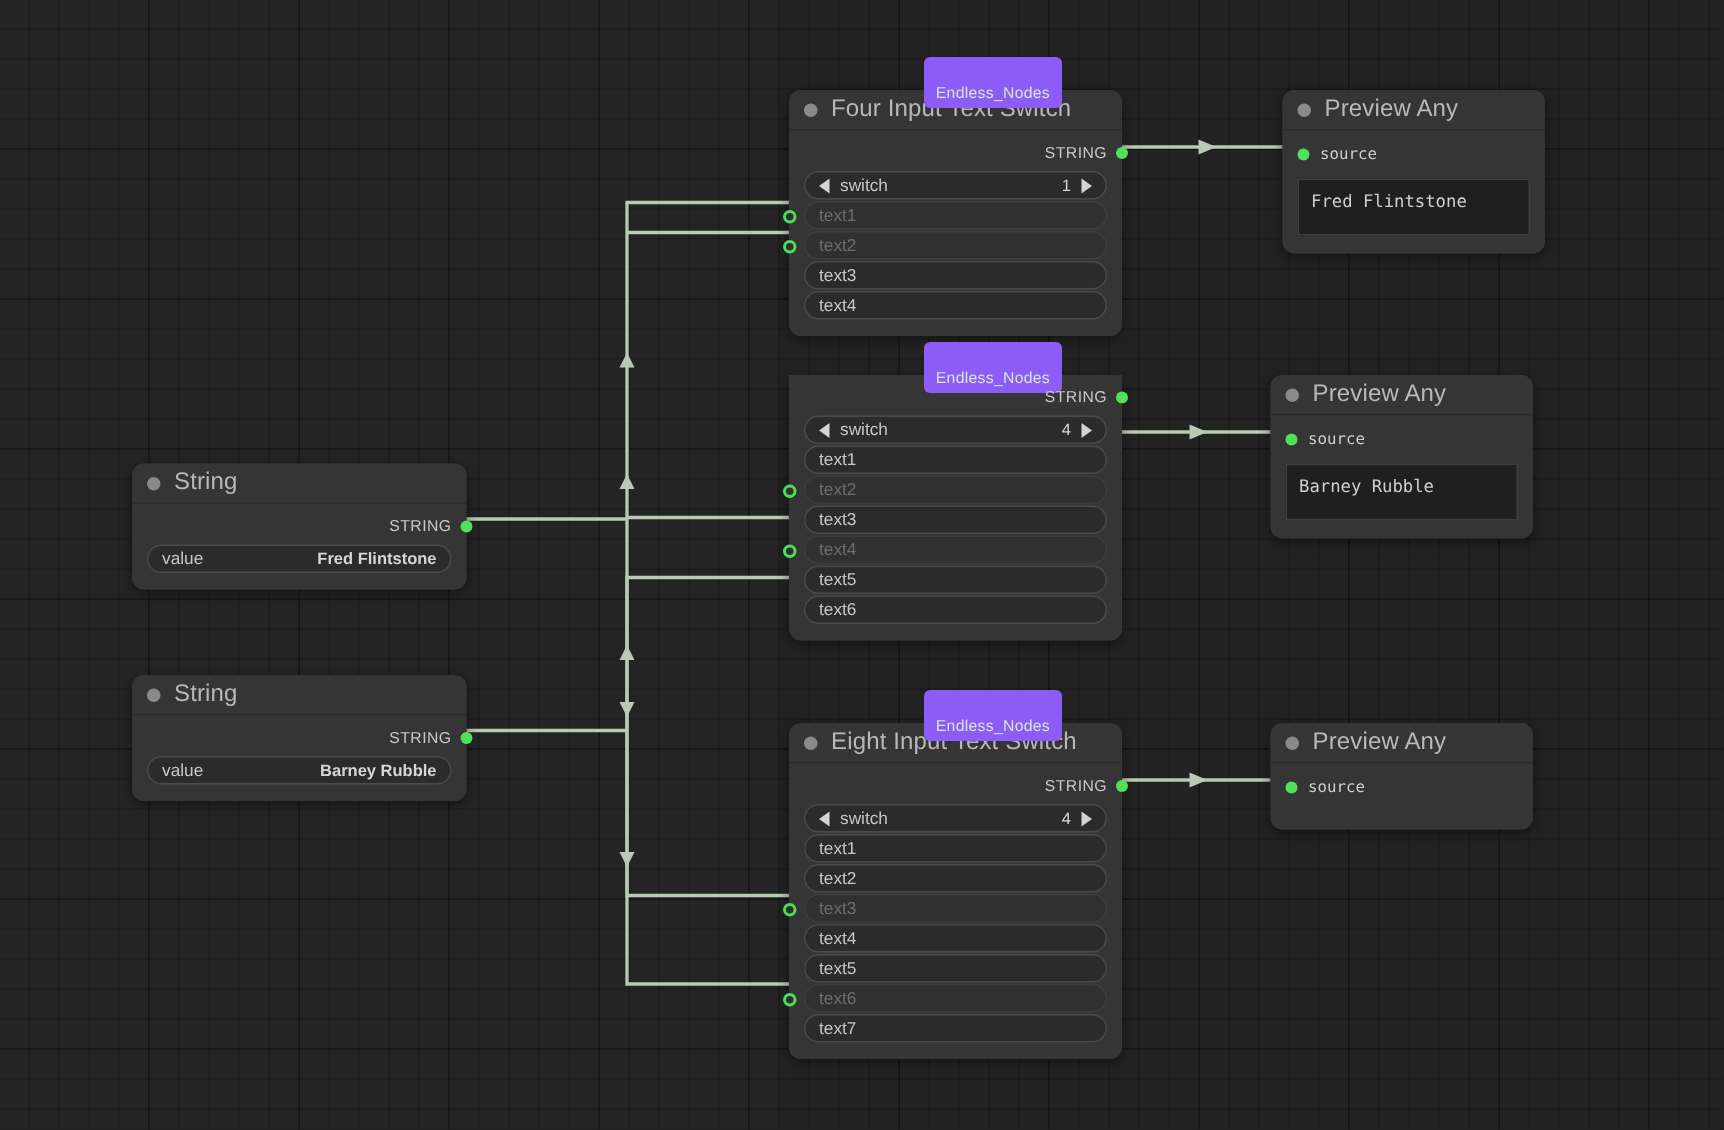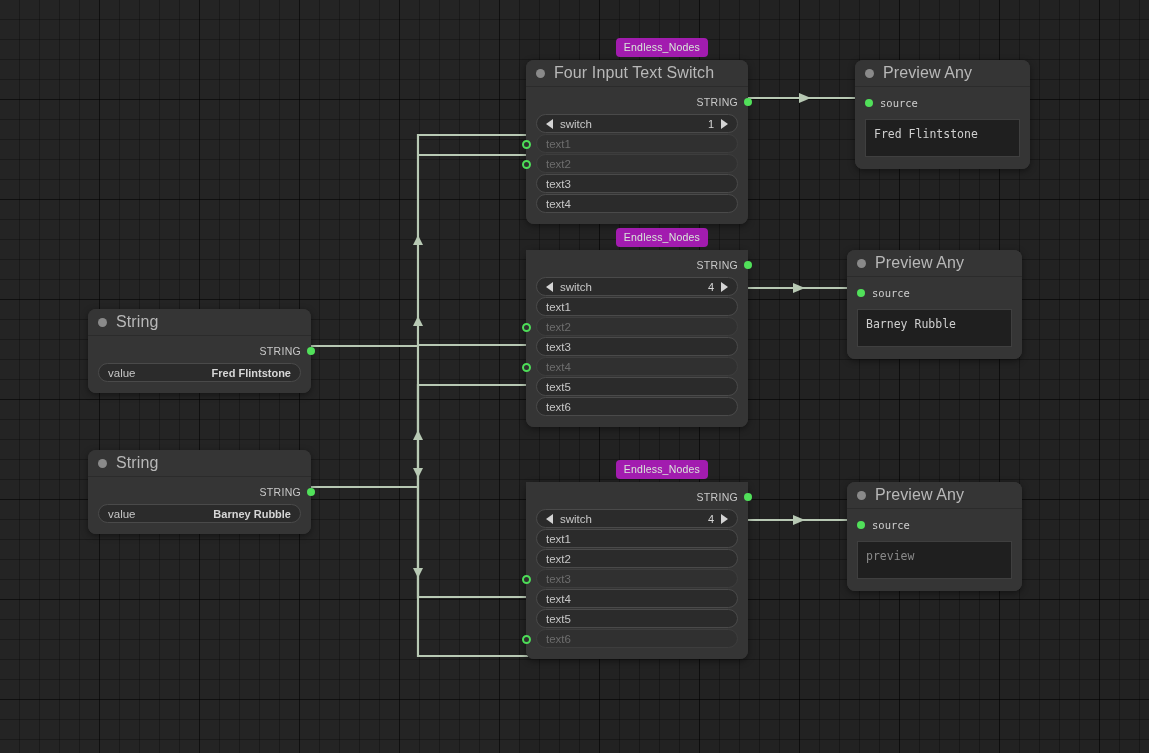--- a/index.html
+++ b/index.html
@@ -122,24 +122,24 @@
     font-family: "DejaVu Sans Mono", monospace;
     font-size: 11.5px;
     color: #cfcfcf;
   }
   .preview-box.placeholder { color: #8a8a8a; }
 
   .badge {
     position: absolute;
     top: -22px;
     right: 40px;
-    background: #a21caf;
+    background: #8b5cf6;
     color: #d8e6d8;
     font-size: 10.5px;
-    padding: 3px 8px 4px 8px;
+    padding: 18px 8px 4px 8px;
     border-radius: 4px;
     white-space: nowrap;
     letter-spacing: .2px;
   }
 </style>
 </head>
 <body>
 
 <div id="canvas">
 
@@ -286,20 +286,24 @@
         <span class="wl">text5</span>
       </div>
       <div class="widget">
         <span class="wl">text6</span>
       </div>
     </div>
   </div>
 
   <div class="node" style="left:526px; top:482px; width:222px;">
     <div class="badge">Endless_Nodes</div>
+    <div class="node-header">
+      <span class="node-dot"></span>
+      <span class="node-title">Eight Input Text Switch</span>
+    </div>
     <div class="node-body">
       <div class="out-row">
         <span class="out-label">STRING</span>
         <span class="port port-out"></span>
       </div>
       <div class="widget">
         <span class="arrow-l"></span>
         <span class="wl">switch</span>
         <span class="wv">4</span>
         <span class="arrow-r"></span>
@@ -318,20 +322,23 @@
       <div class="widget">
         <span class="wl">text4</span>
       </div>
       <div class="widget">
         <span class="wl">text5</span>
       </div>
       <div class="widget muted">
         <span class="port-ring"></span>
         <span class="wl">text6</span>
       </div>
+      <div class="widget">
+        <span class="wl">text7</span>
+      </div>
     </div>
   </div>
 
   <div class="node" style="left:855px; top:60px; width:175px;">
     <div class="node-header">
       <span class="node-dot"></span>
       <span class="node-title">Preview Any</span>
     </div>
     <div class="node-body" style="padding:8px 10px 12px 10px;">
       <div class="src-row">
@@ -359,17 +366,16 @@
   <div class="node" style="left:847px; top:482px; width:175px;">
     <div class="node-header">
       <span class="node-dot"></span>
       <span class="node-title">Preview Any</span>
     </div>
     <div class="node-body" style="padding:8px 10px 12px 10px;">
       <div class="src-row">
         <span class="src-dot"></span>
         <span class="src-label">source</span>
       </div>
-      <div class="preview-box placeholder" style="height:38px;">preview</div>
     </div>
   </div>
 
 </div>
 
 </body></html>

